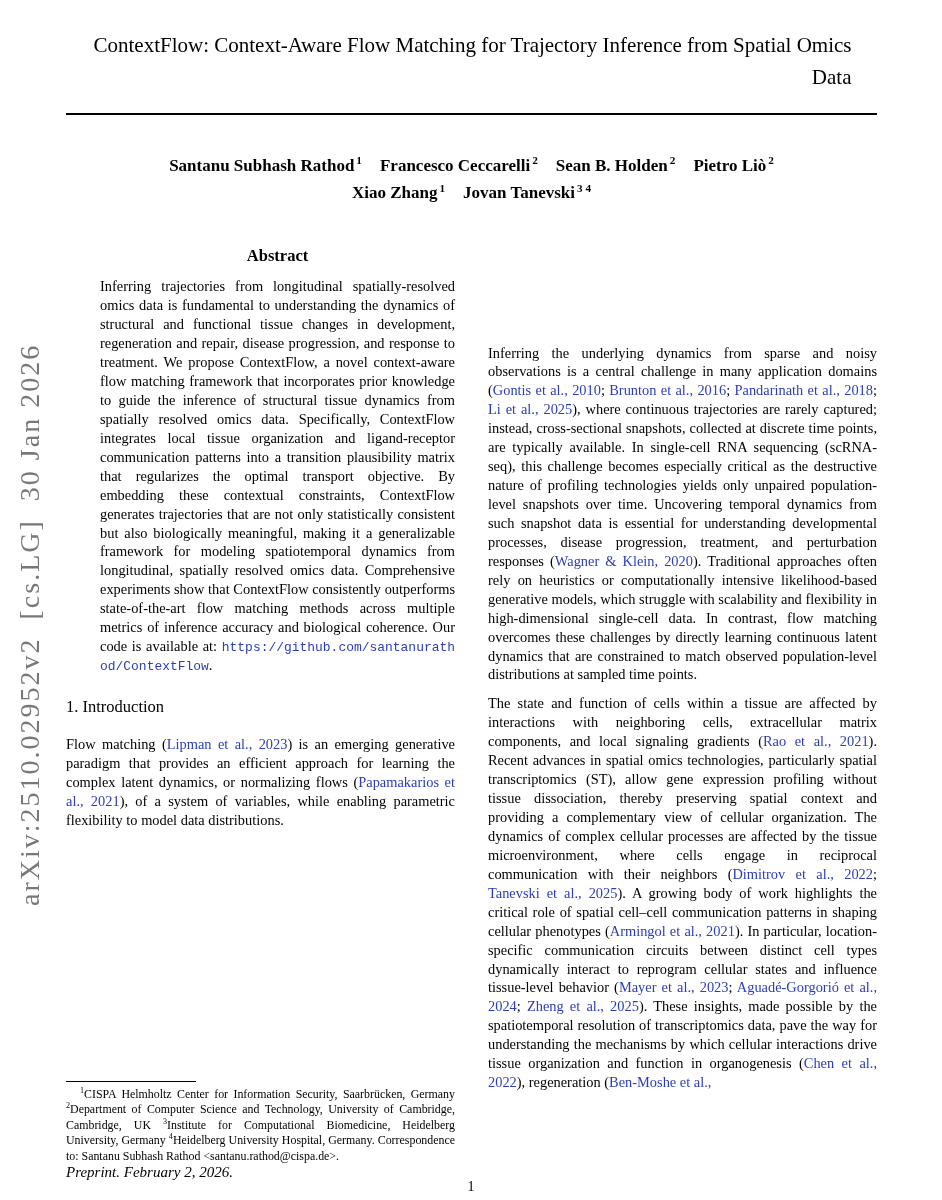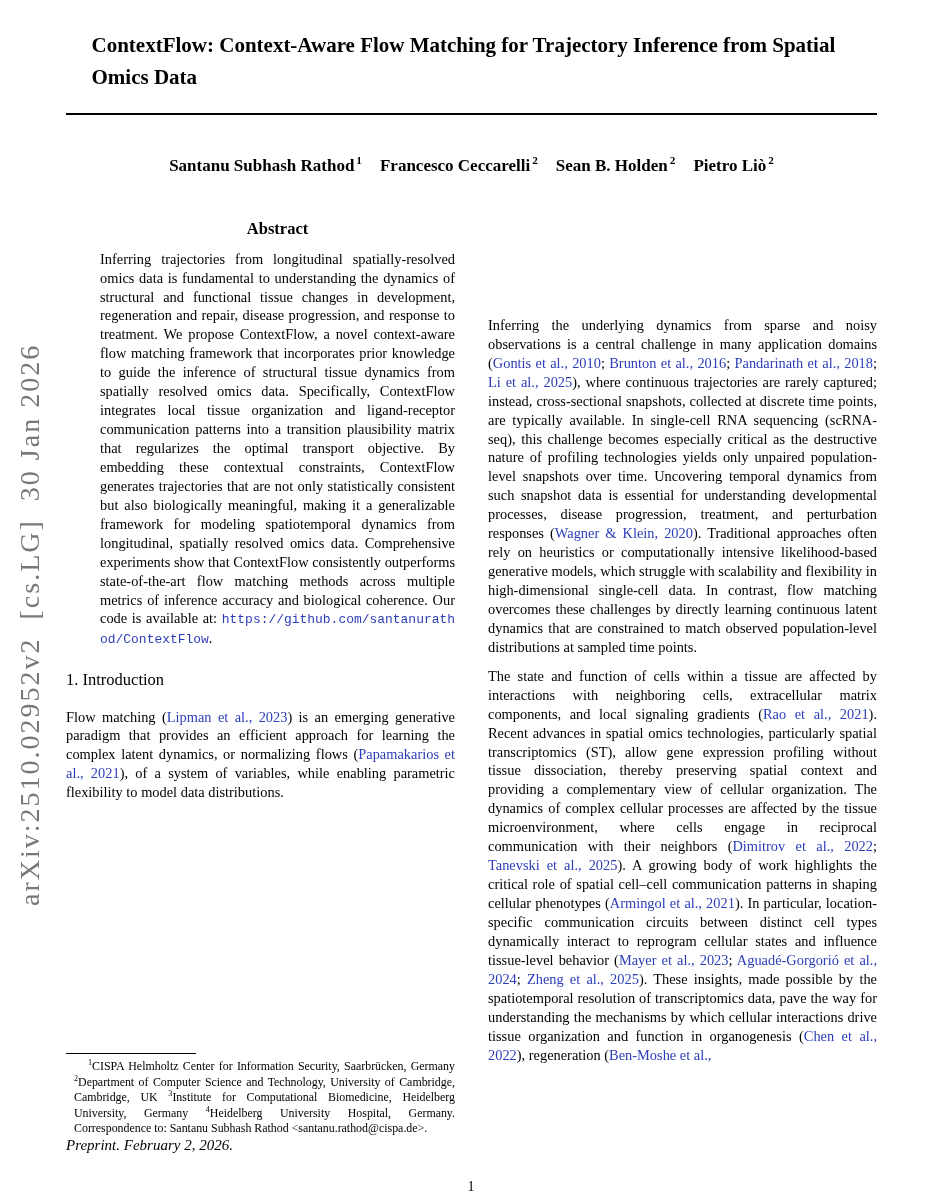--- a/index.html
+++ b/index.html
@@ -9,41 +9,41 @@
     position:relative; width:942px; height:1200px; background:#fff;
     font-family:"Liberation Serif", serif; color:#000; overflow:hidden;
   }
   .stamp {
     position:absolute; left:14px; top:906px;
     transform:rotate(-90deg); transform-origin:0 0;
     white-space:pre; font-size:28px; letter-spacing:2px; color:var(--stamp);
   }
   .content { position:absolute; left:66px; top:0; width:811px; }
   .title {
-    margin:30px auto 0 auto; max-width:760px; text-align:left;
-    font-weight:bold; font-size:21px; line-height:1.5;
+    margin:30px auto 0 auto; max-width:760px; text-align:right;
+    font-weight:normal; font-size:21px; line-height:1.5;
   }
   .rule { border:none; border-top:2px solid #000; margin-top:20px; }
   .authors { margin-top:34px; text-align:center; font-weight:bold; font-size:17px; }
   .author-line { line-height:23px; }
   .author { margin:0 9px; white-space:nowrap; }
   .author sup { font-size:0.66em; vertical-align:super; margin-left:2px; font-weight:bold; }
   .columns { display:flex; gap:33px; margin-top:42px; align-items:center; }
   .col { width:389px; }
   .col-left { display:flex; flex-direction:column; min-height:935px; }
   .abstract-inner { margin-left:34px; }
   .abstract-heading { text-align:center; font-weight:bold; font-size:16.5px; margin-bottom:11px; }
   .abstract-body, .body-text {
     text-align:justify; font-size:14.4px; line-height:1.315; hyphens:auto;margin-top:8px;
   }
   .section-heading { font-weight:normal; font-size:16.5px; margin-top:22px; margin-bottom:10px; }
   .para + .para { margin-top:10px; }
   .footnote-block { margin-top:auto; }
   .footnote-rule { width:130px; border:none; border-top:1.2px solid #000; margin-bottom:5px; }
-  .footnote { font-size:11.9px; line-height:1.3; text-align:justify; text-indent:14px; hyphens:auto;margin-left:8px; }
+  .footnote { font-size:11.9px; line-height:1.3; text-align:justify; text-indent:14px; hyphens:auto; }
   .preprint { font-style:italic; font-size:15px; }
   .page-number { position:absolute; bottom:5px; left:0; width:100%; text-align:center; font-size:14px; }
   .seg-cite { color:var(--cite); }
   .seg-mono { font-family:"Liberation Mono", monospace; color:var(--cite); font-size:0.9em; word-break:break-all; }
   .seg-sup { vertical-align:super; font-size:0.68em; line-height:0; }
 </style>
 </head>
 <body>
 
 <div class="page">
@@ -51,20 +51,21 @@
   <div class="stamp">arXiv:2510.02952v2  [cs.LG]  30 Jan 2026</div>
 
   <div class="content">
 
     <h1 class="title">ContextFlow: Context-Aware Flow Matching for Trajectory Inference from Spatial Omics Data</h1>
 
     <hr class="rule">
 
     <div class="authors">
       <div class="author-line"><span class="author"><span class="author-name">Santanu Subhash Rathod</span><sup class="author-sup">1</sup></span><span class="author"><span class="author-name">Francesco Ceccarelli</span><sup class="author-sup">2</sup></span><span class="author"><span class="author-name">Sean B. Holden</span><sup class="author-sup">2</sup></span><span class="author"><span class="author-name">Pietro Liò</span><sup class="author-sup">2</sup></span></div>
+      <div class="author-line"><span class="author"><span class="author-name">Xiao Zhang</span><sup class="author-sup">1</sup></span><span class="author"><span class="author-name">Jovan Tanevski</span><sup class="author-sup">3 4</sup></span></div>
     </div>
 
     <div class="columns">
 
       <div class="col col-left">
         <div class="abstract-inner">
           <div class="abstract-heading">Abstract</div>
           <p class="abstract-body"><span>Inferring trajectories from longitudinal spatially-resolved omics data is fundamental to understanding the dynamics of structural and functional tissue changes in development, regeneration and repair, disease progression, and response to treatment. We propose ContextFlow, a novel context-aware flow matching framework that incorporates prior knowledge to guide the inference of structural tissue dynamics from spatially resolved omics data. Specifically, ContextFlow integrates local tissue organization and ligand-receptor communication patterns into a transition plausibility matrix that regularizes the optimal transport objective. By embedding these contextual constraints, ContextFlow generates trajectories that are not only statistically consistent but also biologically meaningful, making it a generalizable framework for modeling spatiotemporal dynamics from longitudinal, spatially resolved omics data. Comprehensive experiments show that ContextFlow consistently outperforms state-of-the-art flow matching methods across multiple metrics of inference accuracy and biological coherence. Our code is available at: </span><span class="seg-mono">https://github.com/santanurathod/ContextFlow</span><span>.</span></p>
         </div>
 

